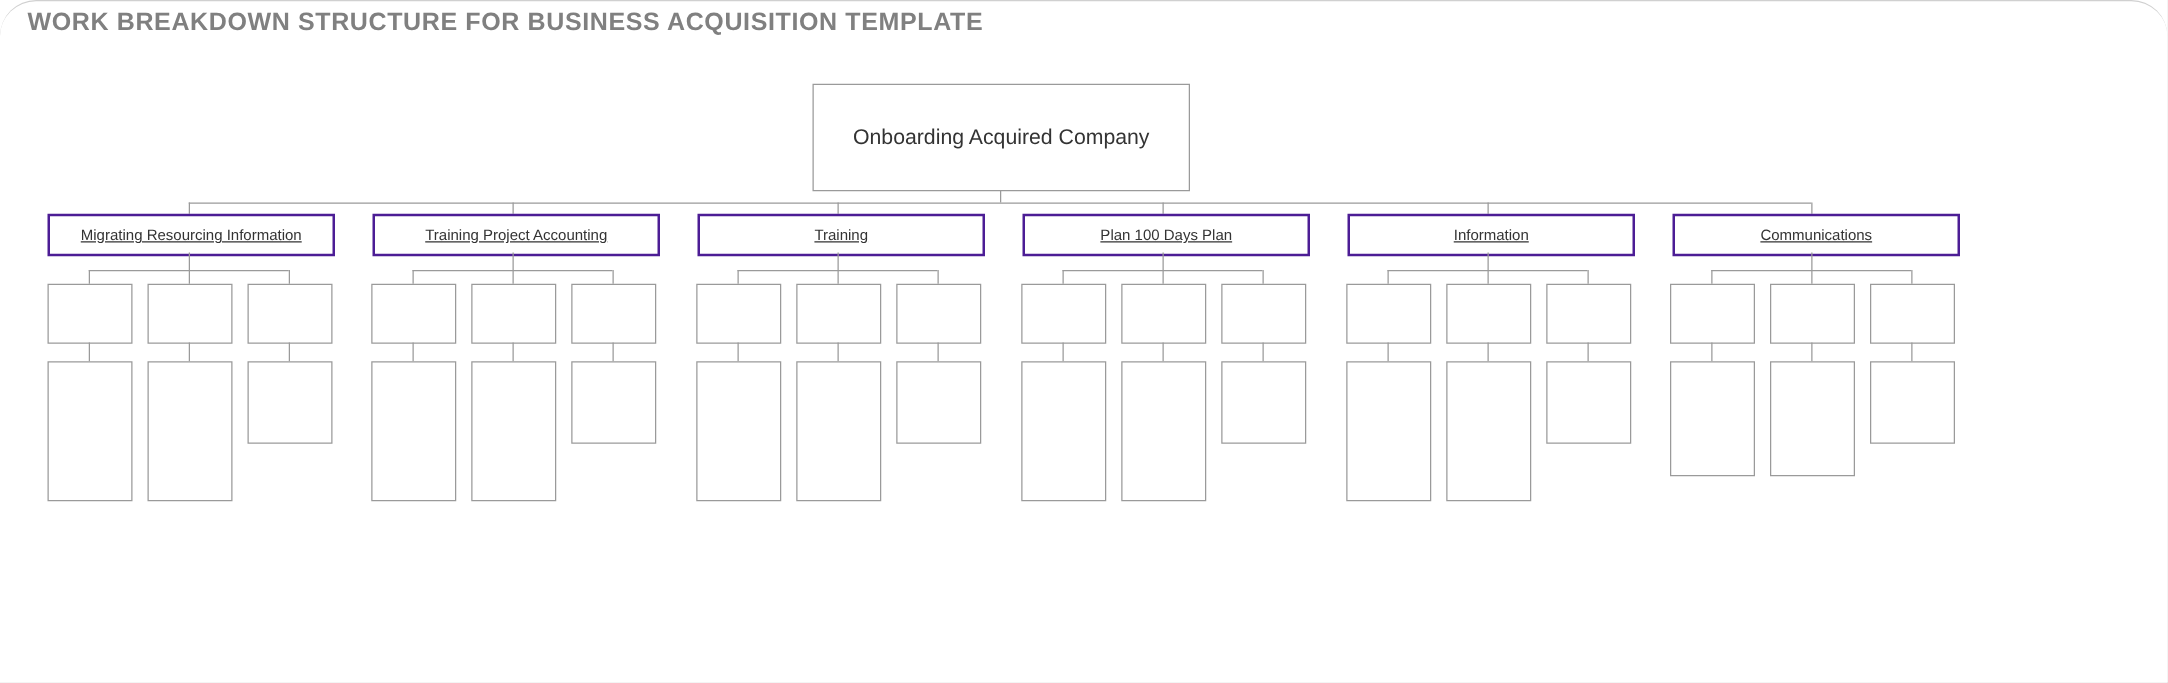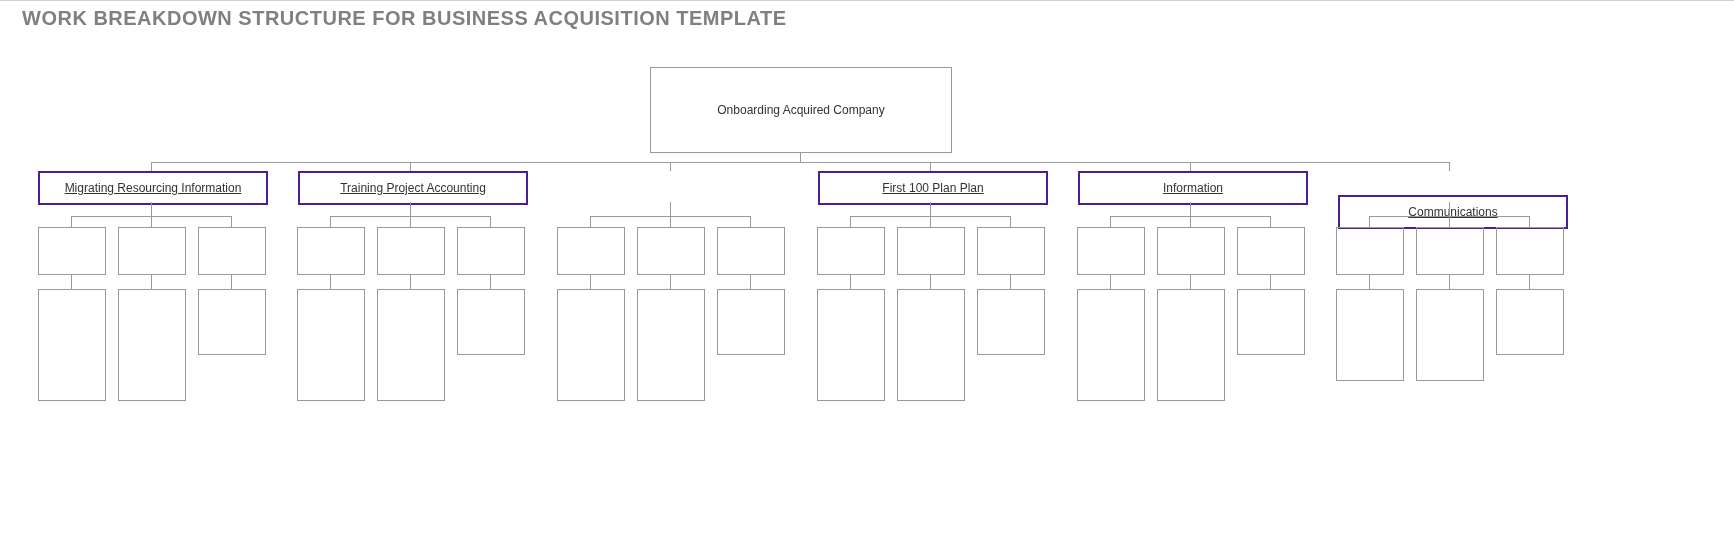--- a/index.html
+++ b/index.html
@@ -1,18 +1,18 @@
 <!DOCTYPE html>
 <html><head>
 <meta charset="utf-8">
 <style>
   html,body{margin:0;padding:0;background:#fff;font-family:"Century Gothic",Futura,Arial,sans-serif;color:#333;}
-  .page{width:1734px;height:546px;position:relative;border-top:1px solid #d0d0d0;box-sizing:border-box;}
+  .page{width:1734px;height:546px;position:relative;border-top:1px solid #d0d0d0;box-sizing:border-box;border-radius:29px;}
   .title{font-size:20px;font-weight:bold;letter-spacing:.5px;color:#808080;padding:6px 0 0 22px;}
-  .root-box{position:absolute;left:650px;top:66px;width:300px;height:84px;border:1px solid #9a9a9a;display:flex;align-items:center;justify-content:center;font-size:12px;}
+  .root-box{position:absolute;left:650px;top:66px;width:300px;height:84px;border:1px solid #9a9a9a;display:flex;align-items:center;justify-content:center;font-size:17px;}
   .cat-box{position:absolute;top:170px;width:226px;height:30px;border:2px solid #4c1d95;display:flex;align-items:center;justify-content:center;font-size:12px;text-decoration:underline;}
   .small-box{position:absolute;top:226px;width:66px;height:46px;border:1px solid #9a9a9a;}
   .tall-box{position:absolute;top:288px;width:66px;border:1px solid #9a9a9a;}
   .conn{position:absolute;background:#9a9a9a;}
 </style>
 </head>
 <body>
 <div class="page">
 
 <div class="title">WORK BREAKDOWN STRUCTURE FOR BUSINESS ACQUISITION TEMPLATE</div>
@@ -51,37 +51,38 @@
 <div class="small-box" style="left:377px;"></div>
 <div class="small-box" style="left:457px;"></div>
 <div class="conn" style="left:330px;top:273px;width:1px;height:15px;"></div>
 <div class="conn" style="left:410px;top:273px;width:1px;height:15px;"></div>
 <div class="conn" style="left:490px;top:273px;width:1px;height:15px;"></div>
 <div class="tall-box" style="left:297px;height:110px;"></div>
 <div class="tall-box" style="left:377px;height:110px;"></div>
 <div class="tall-box" style="left:457px;height:64px;"></div>
 
 <div class="conn" style="left:670px;top:161px;width:1px;height:9px;"></div>
+<div class="cat-box" style="left:558px;">Training</div>
 <div class="conn" style="left:670px;top:201px;width:1px;height:14px;"></div>
 <div class="conn" style="left:590px;top:215px;width:160px;height:1px;"></div>
 <div class="conn" style="left:590px;top:215px;width:1px;height:11px;"></div>
 <div class="conn" style="left:670px;top:215px;width:1px;height:11px;"></div>
 <div class="conn" style="left:750px;top:215px;width:1px;height:11px;"></div>
 <div class="small-box" style="left:557px;"></div>
 <div class="small-box" style="left:637px;"></div>
 <div class="small-box" style="left:717px;"></div>
 <div class="conn" style="left:590px;top:273px;width:1px;height:15px;"></div>
 <div class="conn" style="left:670px;top:273px;width:1px;height:15px;"></div>
 <div class="conn" style="left:750px;top:273px;width:1px;height:15px;"></div>
 <div class="tall-box" style="left:557px;height:110px;"></div>
 <div class="tall-box" style="left:637px;height:110px;"></div>
 <div class="tall-box" style="left:717px;height:64px;"></div>
 
 <div class="conn" style="left:930px;top:161px;width:1px;height:9px;"></div>
-<div class="cat-box" style="left:818px;">First 100 Plan Plan</div>
+<div class="cat-box" style="left:818px;">Plan 100 Days Plan</div>
 <div class="conn" style="left:930px;top:201px;width:1px;height:14px;"></div>
 <div class="conn" style="left:850px;top:215px;width:160px;height:1px;"></div>
 <div class="conn" style="left:850px;top:215px;width:1px;height:11px;"></div>
 <div class="conn" style="left:930px;top:215px;width:1px;height:11px;"></div>
 <div class="conn" style="left:1010px;top:215px;width:1px;height:11px;"></div>
 <div class="small-box" style="left:817px;"></div>
 <div class="small-box" style="left:897px;"></div>
 <div class="small-box" style="left:977px;"></div>
 <div class="conn" style="left:850px;top:273px;width:1px;height:15px;"></div>
 <div class="conn" style="left:930px;top:273px;width:1px;height:15px;"></div>
@@ -101,21 +102,21 @@
 <div class="small-box" style="left:1157px;"></div>
 <div class="small-box" style="left:1237px;"></div>
 <div class="conn" style="left:1110px;top:273px;width:1px;height:15px;"></div>
 <div class="conn" style="left:1190px;top:273px;width:1px;height:15px;"></div>
 <div class="conn" style="left:1270px;top:273px;width:1px;height:15px;"></div>
 <div class="tall-box" style="left:1077px;height:110px;"></div>
 <div class="tall-box" style="left:1157px;height:110px;"></div>
 <div class="tall-box" style="left:1237px;height:64px;"></div>
 
 <div class="conn" style="left:1449px;top:161px;width:1px;height:9px;"></div>
-<div class="cat-box" style="left:1338px;margin-top:24px;">Communications</div>
+<div class="cat-box" style="left:1338px;">Communications</div>
 <div class="conn" style="left:1449px;top:201px;width:1px;height:14px;"></div>
 <div class="conn" style="left:1369px;top:215px;width:160px;height:1px;"></div>
 <div class="conn" style="left:1369px;top:215px;width:1px;height:11px;"></div>
 <div class="conn" style="left:1449px;top:215px;width:1px;height:11px;"></div>
 <div class="conn" style="left:1529px;top:215px;width:1px;height:11px;"></div>
 <div class="small-box" style="left:1336px;"></div>
 <div class="small-box" style="left:1416px;"></div>
 <div class="small-box" style="left:1496px;"></div>
 <div class="conn" style="left:1369px;top:273px;width:1px;height:15px;"></div>
 <div class="conn" style="left:1449px;top:273px;width:1px;height:15px;"></div>

